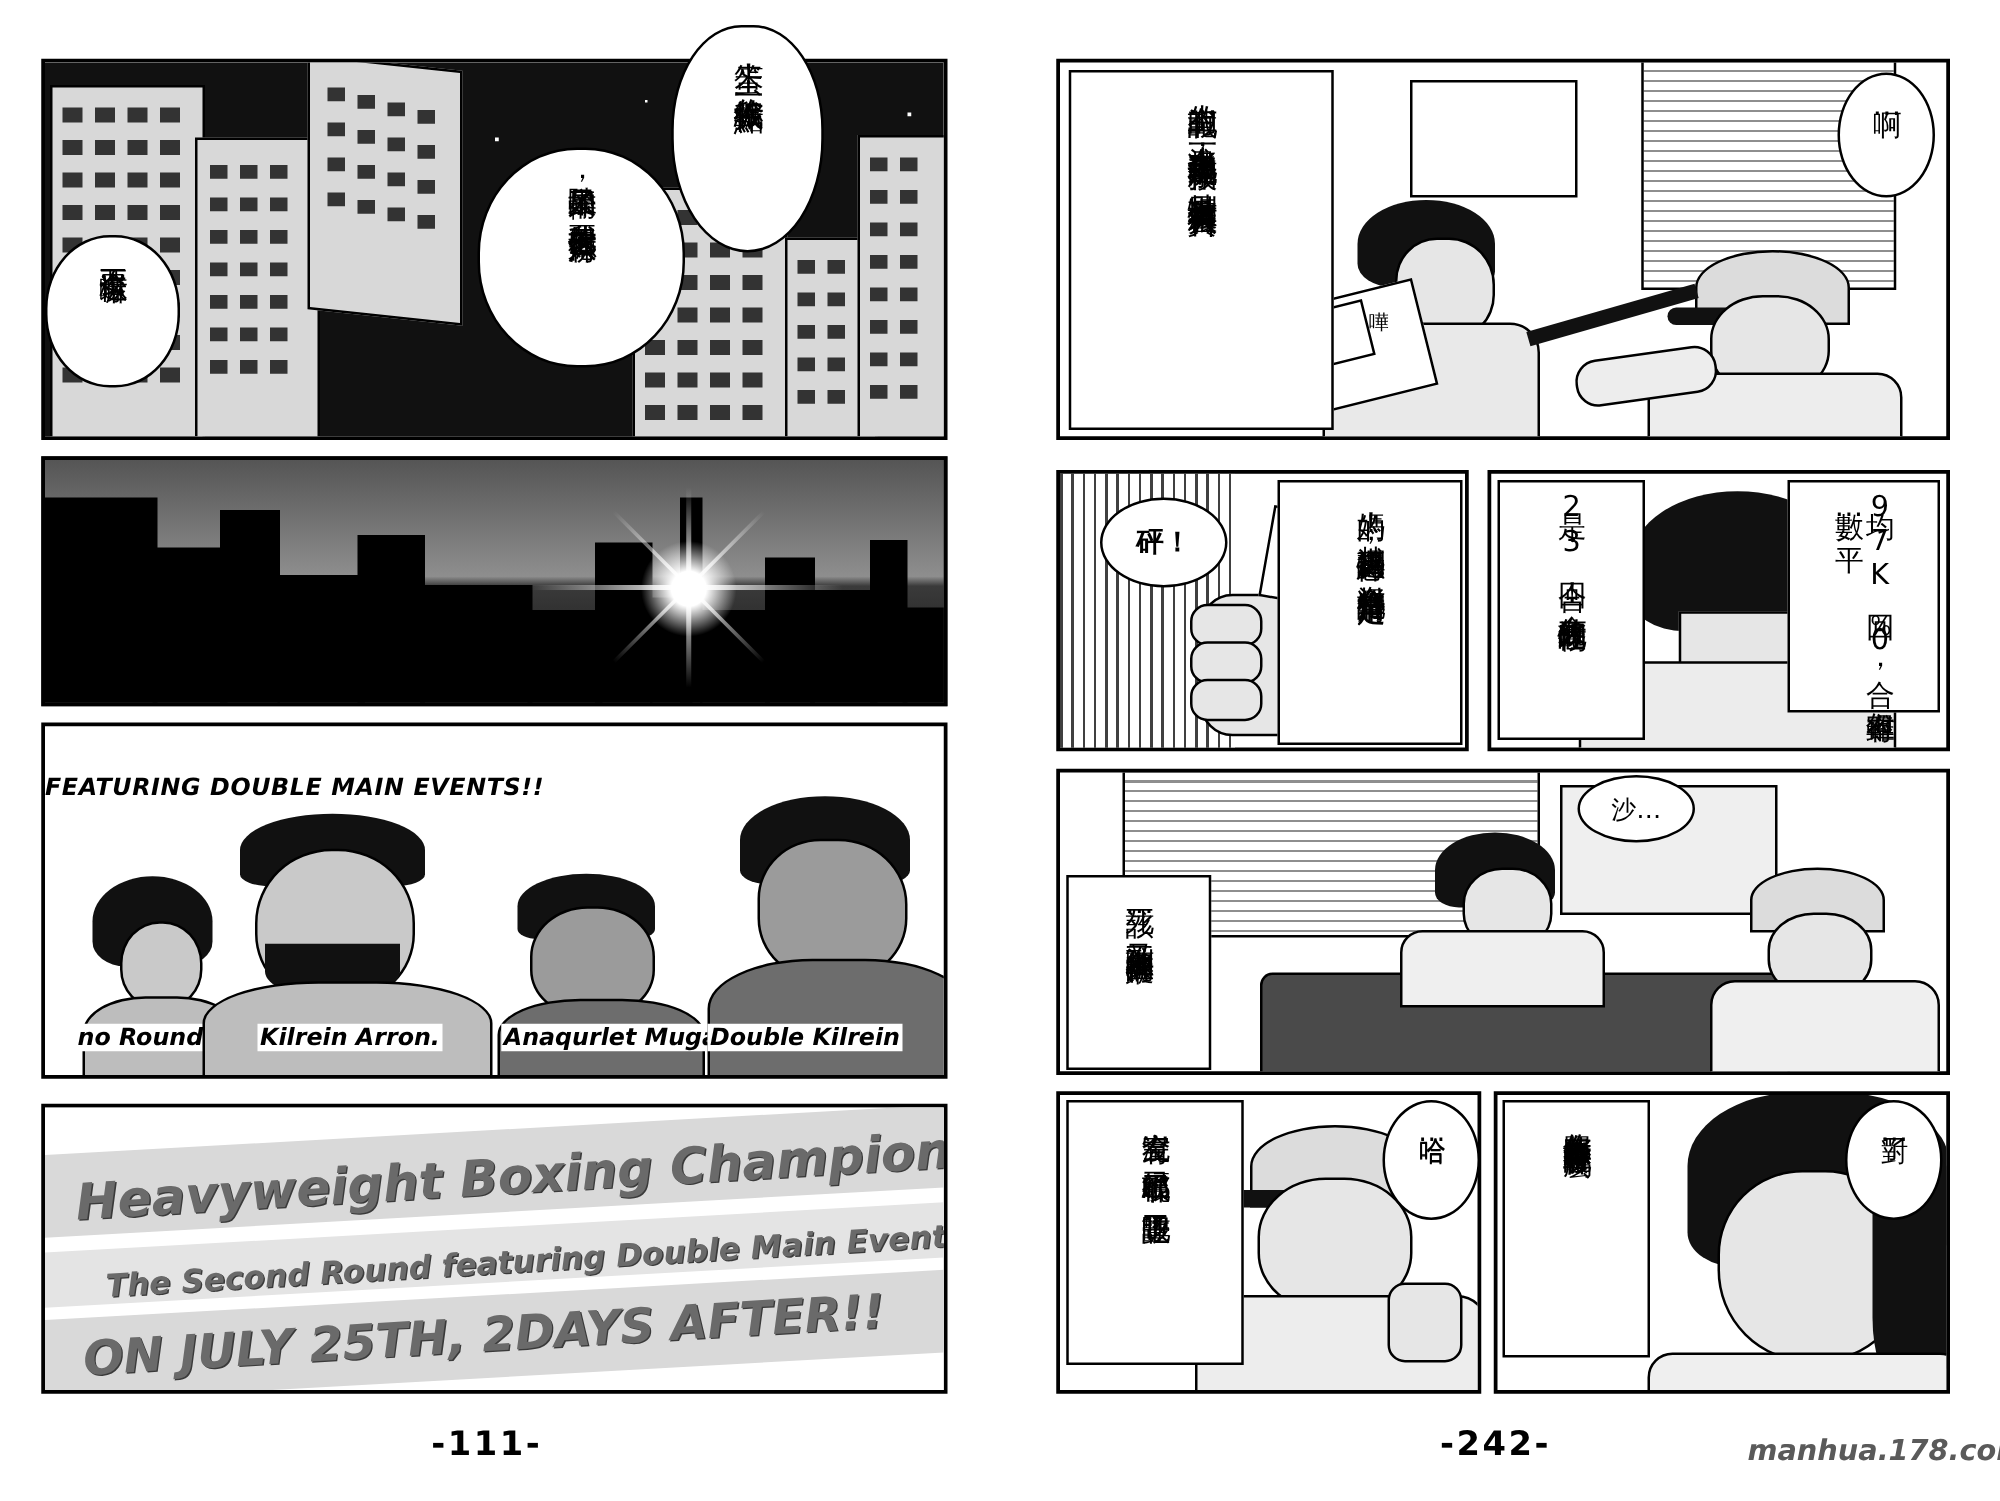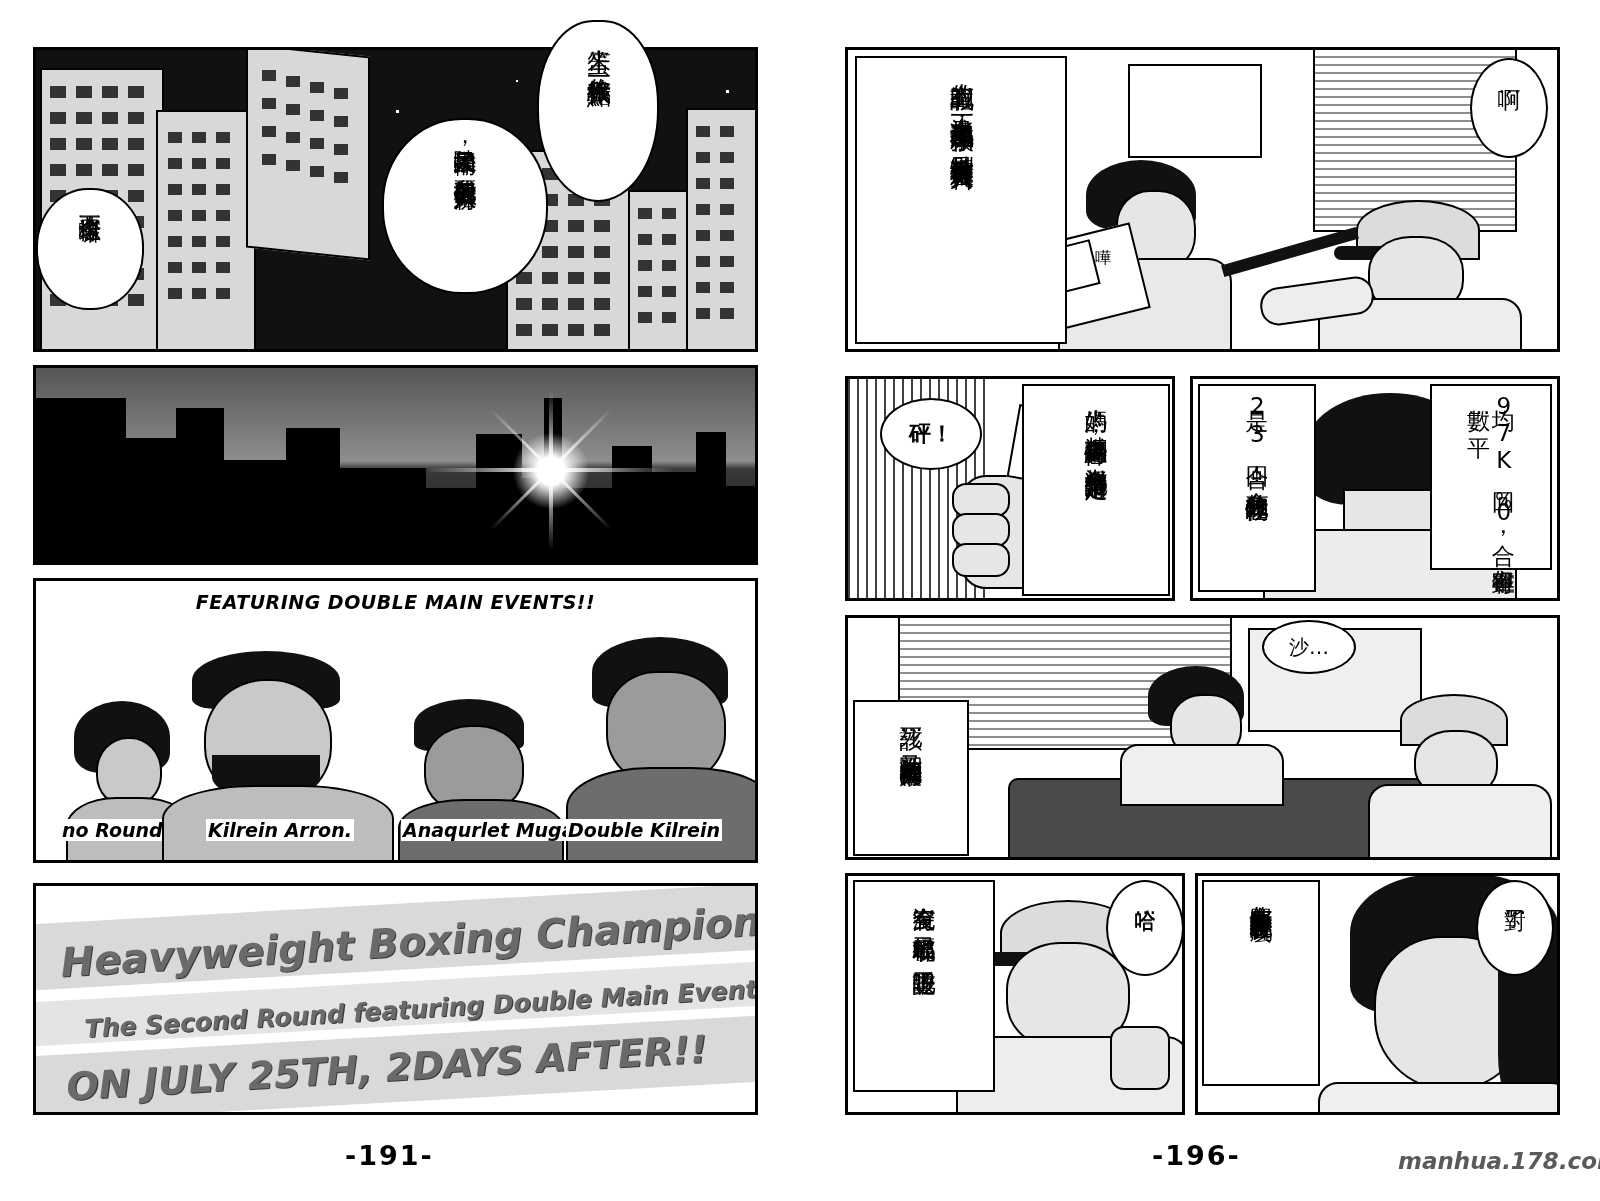--- a/index.html
+++ b/index.html
@@ -20,21 +20,21 @@
   
   .sky-dark{position:absolute;inset:0;background:#111;}
   .bldgL{position:absolute;background:#d8d8d8;border:2px solid #000;}
   .win{position:absolute;background:#fff;}
   .winD{position:absolute;background:#333;}
 
   
   .sil{position:absolute;background:#000;}
 
   
-  .poster-head{position:absolute;left:0;right:0;text-align:center;font-weight:bold;font-style:italic;}
+  .poster-head{position:absolute;left:0;right:0;font-weight:bold;font-style:italic;margin-top:28px;}
   .fighter{position:absolute;}
   .face{position:absolute;background:#c9c9c9;border:2px solid #000;border-radius:48% 48% 45% 45%;}
   .hair{position:absolute;background:#111;border-radius:50% 50% 20% 20%;}
   .body{position:absolute;background:#bdbdbd;border:2px solid #000;border-radius:40% 40% 0 0;}
   .bodyD{position:absolute;background:#6d6d6d;border:2px solid #000;border-radius:40% 40% 0 0;}
   .fname{position:absolute;font-style:italic;font-weight:bold;background:#fff;padding:0 2px;}
 
   
   .banner{position:absolute;inset:0;background:#fff;}
   .bstripe{position:absolute;left:-6%;width:112%;background:#d9d9d9;}
@@ -281,21 +281,21 @@
     <div class="banner"></div>
     <div class="bstripe" style="top:18px;height:66px;transform:rotate(-3.2deg);"></div>
     <div class="bstripe" style="top:96px;height:44px;transform:rotate(-3.2deg);background:#e4e4e4;"></div>
     <div class="bstripe" style="top:150px;height:66px;transform:rotate(-3.2deg);"></div>
 
     <div class="btext" style="left:24px;top:30px;font-size:40px;transform:rotate(-3.4deg);">Heavyweight Boxing Championship</div>
     <div class="btext" style="left:48px;top:108px;font-size:25px;transform:rotate(-3.4deg);">The Second Round featuring Double Main Events</div>
     <div class="btext" style="left:30px;top:160px;font-size:38px;transform:rotate(-3.4deg);">ON JULY 25TH, 2DAYS AFTER!!</div>
   </div>
 
-  <div class="pagenum" style="left:345px;top:1140px;">-191-</div>
+  <div class="pagenum" style="left:345px;top:1140px;">-111-</div>
 
   <div class="panel" style="left:845px;top:47px;width:715px;height:305px;">
     <div class="blinds" style="left:465px;top:-2px;width:200px;height:180px;"></div>
     <div class="wallbox" style="left:280px;top:14px;width:130px;height:90px;"></div>
 
     <div class="dark" style="left:238px;top:110px;width:110px;height:70px;border-radius:55% 55% 20% 30%;"></div>
     <div class="skin" style="left:268px;top:140px;width:76px;height:78px;border-radius:42% 46% 44% 44%;"></div>
     <div class="mid" style="left:210px;top:208px;width:170px;height:96px;border-radius:24px 24px 0 0;background:#e9e9e9;"></div>
     <div class="wallbox" style="left:170px;top:186px;width:120px;height:84px;transform:rotate(-14deg);"></div>
     <div class="wallbox" style="left:186px;top:196px;width:58px;height:42px;transform:rotate(-14deg);"></div>
@@ -382,19 +382,19 @@
     <div class="dark" style="left:300px;top:52px;width:66px;height:180px;border-radius:20% 20% 30% 30%;"></div>
     <div class="mid" style="left:120px;top:206px;width:250px;height:38px;background:#efefef;border-radius:20px 20px 0 0;"></div>
   </div>
   <div class="box-bubble" style="left:1202px;top:880px;width:118px;height:206px;">
     <div class="vtext" style="font-size:23px;height:188px;">你在照片跟錄影帶上有發現什麼嗎？</div>
   </div>
   <div class="bubble" style="left:1476px;top:880px;width:78px;height:96px;">
     <div class="vtext" style="font-size:22px;height:72px;">對了…</div>
   </div>
 
-  <div class="pagenum" style="left:1152px;top:1140px;">-196-</div>
+  <div class="pagenum" style="left:1152px;top:1140px;">-242-</div>
 
   <div class="wm" style="left:1398px;top:1148px;">
     <span>manhua.178.com</span>
   </div>
 
 </div>
 
 </body></html>

